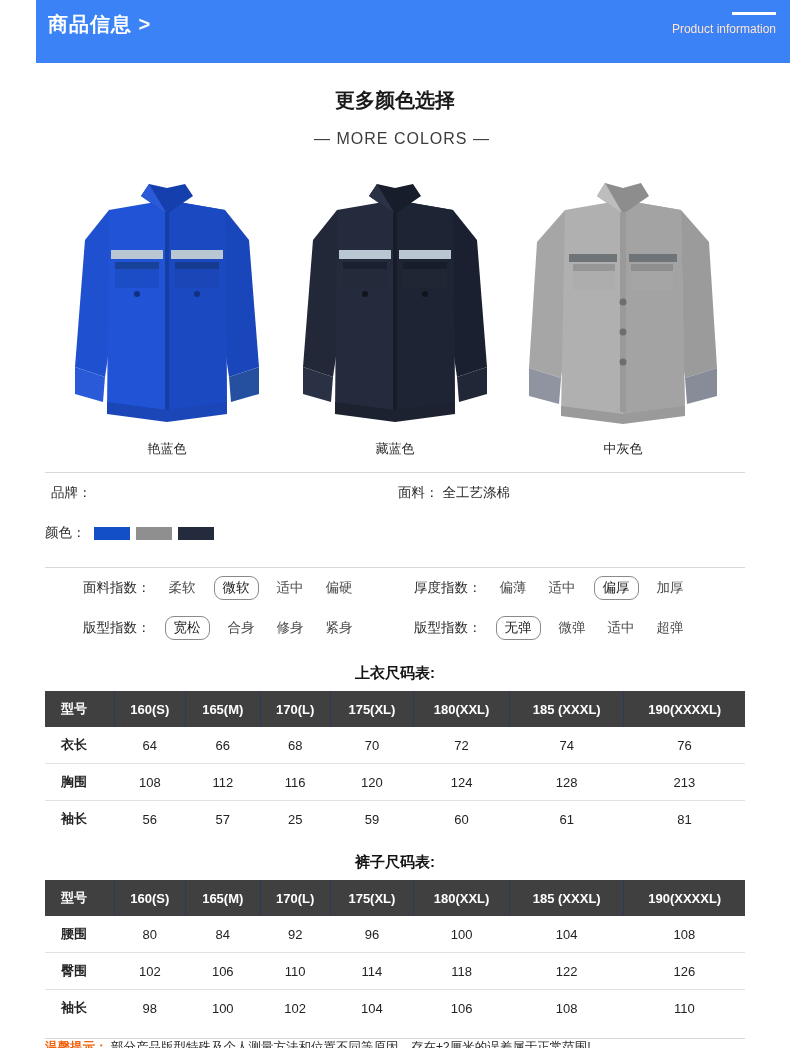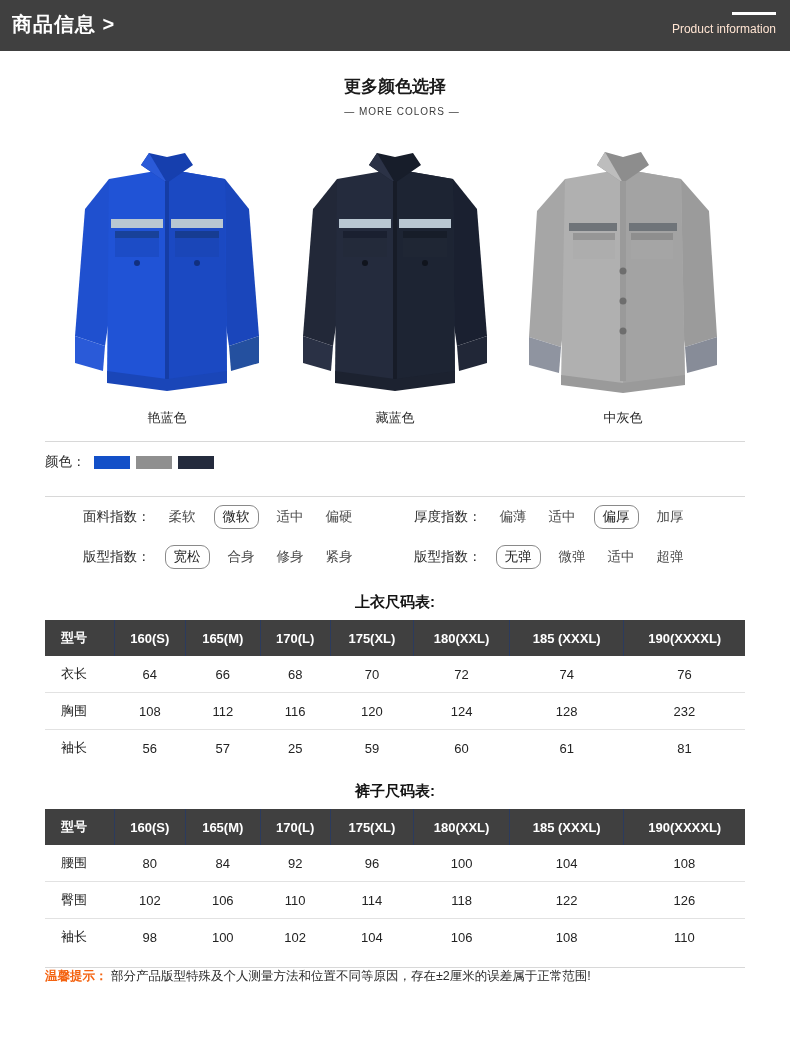--- a/index.html
+++ b/index.html
@@ -9,23 +9,24 @@
     height: 1048px;
     background: #ffffff;
     font-family: "Liberation Sans", sans-serif;
     color: #231f20;
     overflow: hidden;
   }
 
   
   .header {
     position: relative;
-    height: 51px;
-    background: #404040;
+    height: 63px;
+    background: #3b82f6;
     color: #ffffff;
+    margin-left: 36px;
   }
   .header-title {
     position: absolute;
     left: 12px;
     top: 11px;
     font-size: 20px;
     font-weight: bold;
     letter-spacing: 1px;
   }
   .header-en {
@@ -41,28 +42,28 @@
     top: 12px;
     width: 44px;
     height: 3px;
     background: #ffffff;
   }
 
   
   .colors-title {
     text-align: center;
     margin-top: 24px;
-    font-size: 17px;
+    font-size: 20px;
     font-weight: bold;
     color: #1a1a1a;
   }
   .colors-sub {
     text-align: center;
-    margin-top: 8px;
-    font-size: 10px;
+    margin-top: 16px;
+    font-size: 16px;
     color: #3c3c3c;
     letter-spacing: 1px;
     padding-left: 14px;
   }
 
   
   .jackets {
     display: flex;
     justify-content: center;
     gap: 28px;
@@ -145,21 +146,21 @@
   table.size thead th:last-child { border-right: none; }
   table.size tbody td {
     padding: 9px 4px;
     text-align: center;
     color: #232323;
     border-bottom: 1px solid #e2e2e2;
   }
   table.size tbody td:first-child {
     text-align: left;
     padding-left: 16px;
-    font-weight: normal;
+    font-weight: bold;
   }
   table.size tbody tr:last-child td { border-bottom: none; }
 
   
   .notice {
     width: 700px;
     margin: 12px auto 0 auto;
     border-top: 1px solid #d8d8d8;
     padding-top: 0;
     font-size: 12.5px;
@@ -269,20 +270,30 @@
     </div>
     <div class="jacket-label">中灰色</div>
   </div>
 
 </div>
 
 <div class="hr"></div>
 
 <div class="spec-wrap">
   <div class="spec-row">
+    <div class="spec-col left">
+      <span class="spec-label">品牌：</span>
+      <span class="spec-value"></span>
+    </div>
+    <div class="spec-col">
+      <span class="spec-label">面料：</span>
+      <span class="spec-value">全工艺涤棉</span>
+    </div>
+  </div>
+  <div class="spec-row">
     <div class="spec-col">
       <span class="spec-label">颜色：</span>
       <span class="swatches">
         <span class="sw" style="background:#1350c8"></span>
         <span class="sw" style="background:#8f8f8f"></span>
         <span class="sw" style="background:#242b3d"></span>
       </span>
     </div>
   </div>
 </div>
@@ -353,21 +364,21 @@
       <td>76</td>
     </tr>
     <tr>
       <td>胸围</td>
       <td>108</td>
       <td>112</td>
       <td>116</td>
       <td>120</td>
       <td>124</td>
       <td>128</td>
-      <td>232</td>
+      <td>213</td>
     </tr>
     <tr>
       <td>袖长</td>
       <td>56</td>
       <td>57</td>
       <td>25</td>
       <td>59</td>
       <td>60</td>
       <td>61</td>
       <td>81</td>

